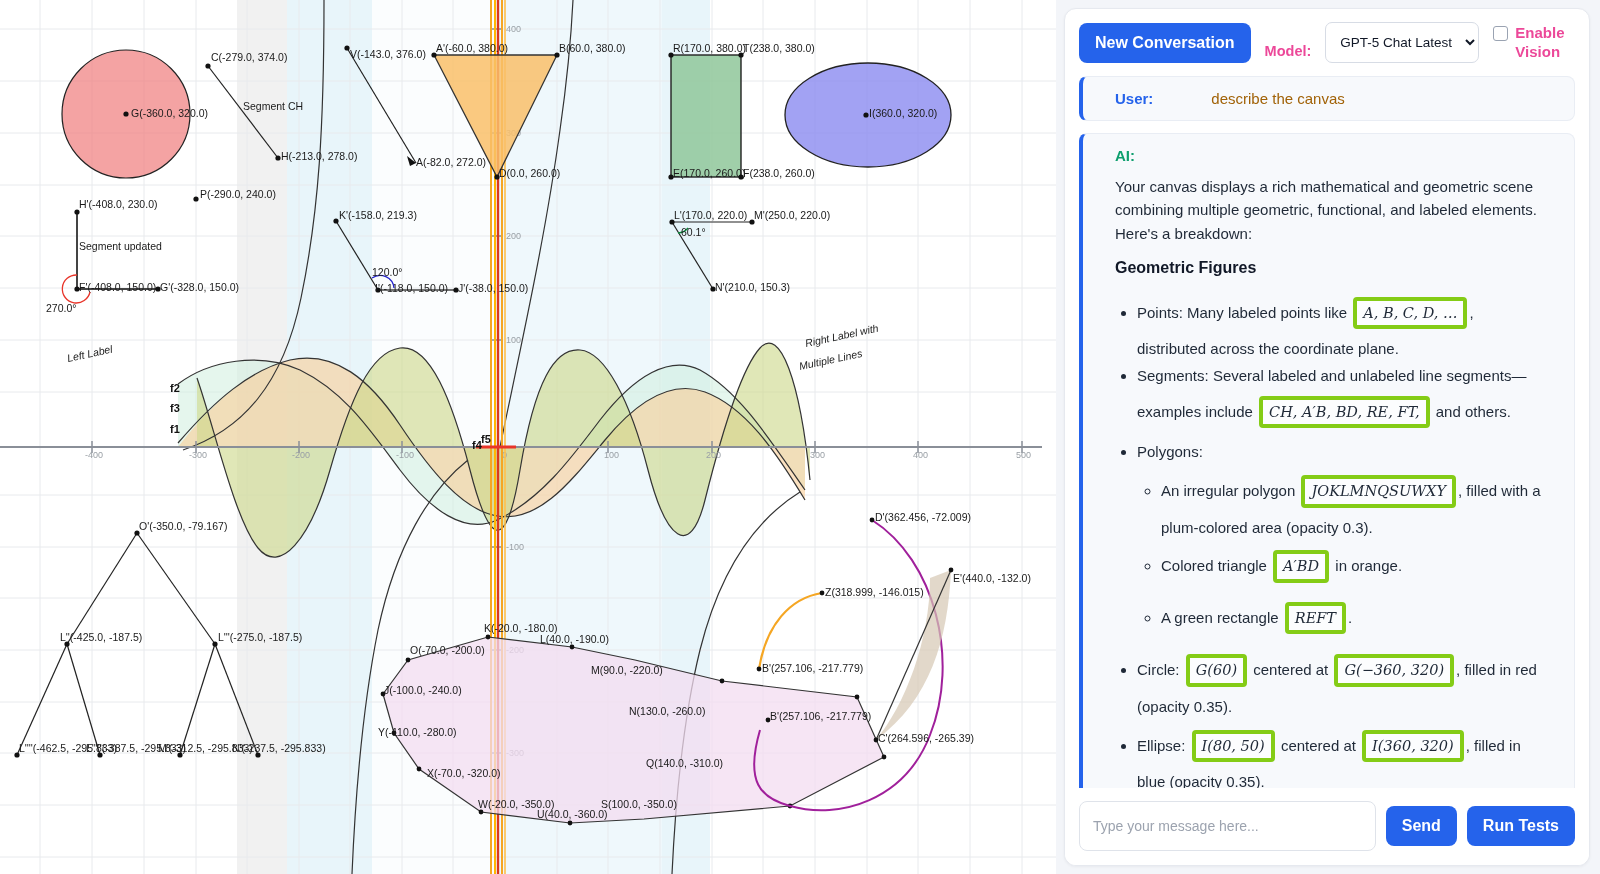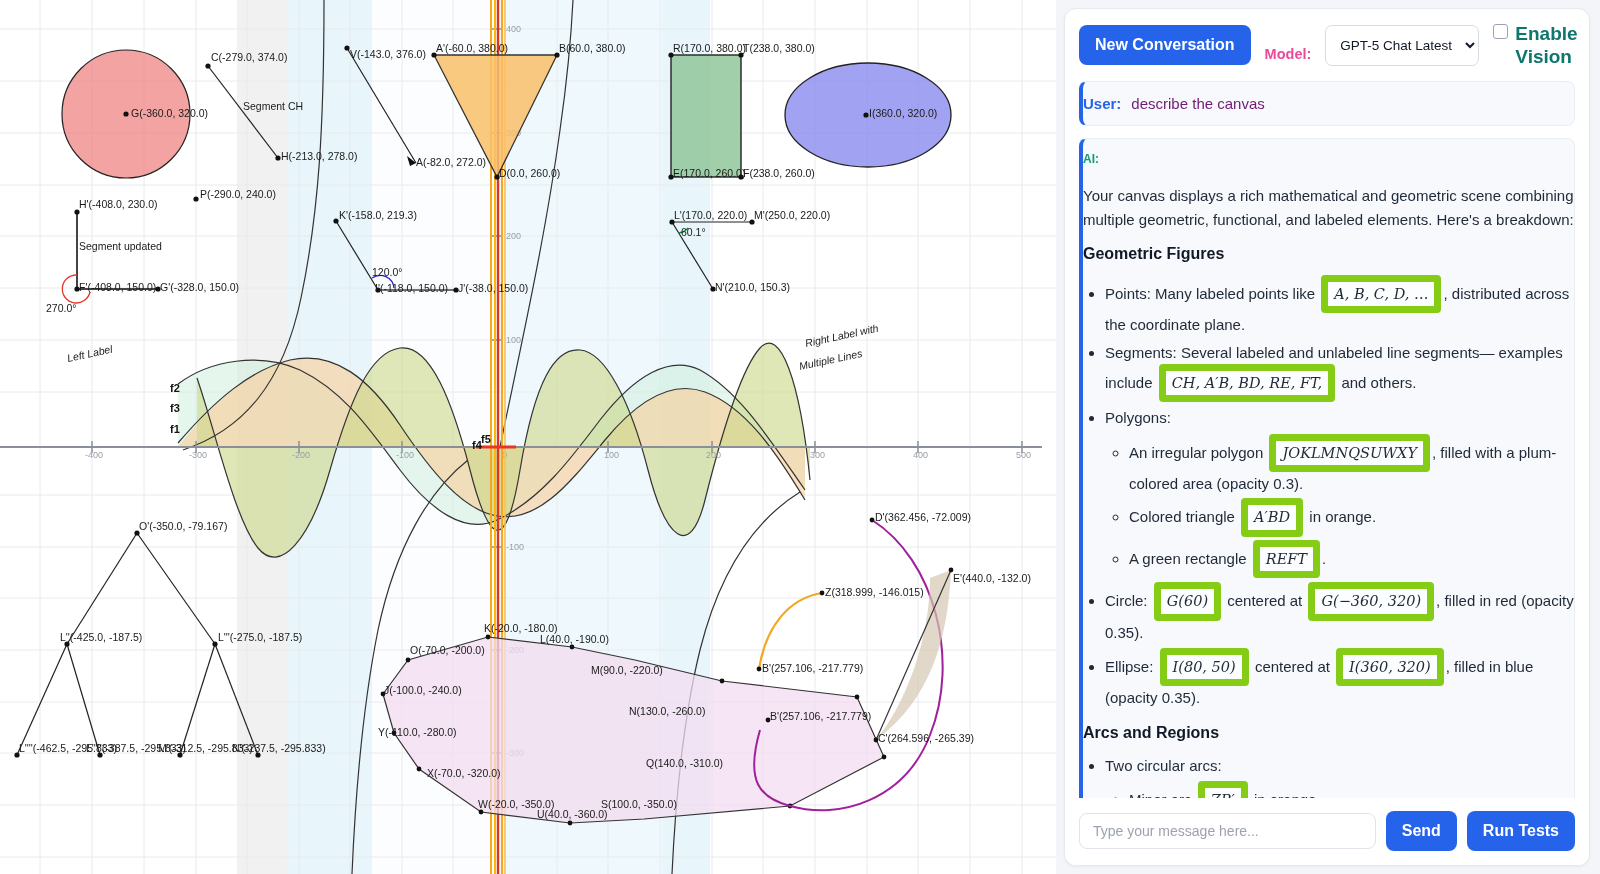--- a/index.html
+++ b/index.html
@@ -45,56 +45,56 @@
     font-family:"Liberation Sans", sans-serif;
     font-size:13.5px; color:#111827;
     padding:8px 10px; border:1px solid #d7dce5; border-radius:7px;
     background:#fff; width:160px; height:41px;
   }
   .vision-wrap { display:flex; align-items:flex-start; gap:7px; }
   .vision-box {
     width:15px; height:15px; border:1.5px solid #9aa3b2; border-radius:3px;
     background:#fff; margin-top:2px; flex:0 0 auto; cursor:pointer;
   }
-  .vision-text { font-size:19px; font-weight:bold; color:#0f766e; line-height:1.22; width:60px; }
+  .vision-text { font-size:15px; font-weight:bold; color:#ec4899; line-height:1.22; width:60px; }
 
   .chat-body {
     flex:1 1 auto; overflow:hidden; position:relative;
     padding:0 14px;
   }
   .msg {
     background:#f7f9fc; border:1px solid #e9edf4; border-left:4px solid #2563eb;
-    border-radius:8px; padding:13px 0; margin-bottom:12px;
+    border-radius:8px; padding:13px 32px; margin-bottom:12px;
   }
   .msg-user { display:flex; gap:10px; align-items:baseline; }
   .who-user { color:#2563eb; font-weight:bold; font-size:15px; }
-  .who-ai { color:#0e9f6e; font-weight:bold; font-size:12px; display:block; margin-bottom:18px; }
-  .usertext { font-size:15px; color:#701a75; }
+  .who-ai { color:#0e9f6e; font-weight:bold; font-size:15px; display:block; margin-bottom:11px; }
+  .usertext { font-size:15px; color:#a16207;margin-left:48px; }
   .para { font-size:15px; line-height:1.55; color:#1f2937; margin:0 0 14px 0; }
   .h3 { font-size:16px; font-weight:bold; color:#111827; margin:14px 0 12px 0; }
   ul.lvl1 { margin:0 0 2px 0; padding-left:22px; }
   ul.lvl2 { margin:4px 0 4px 0; padding-left:24px; list-style-type:circle; }
   ul.lvl1 > li { font-size:15px; line-height:1.55; color:#1f2937; margin-bottom:4px; }
   ul.lvl2 > li { font-size:15px; line-height:1.55; color:#1f2937; margin-bottom:3px; }
   .katex {
     display:inline-block;
     font-family:"DejaVu Serif", serif; font-style:italic;
-    font-size:14.5px; padding:1px 6px; margin:0 2px;
-    border:7px solid #84cc16; border-radius:4px; background:#fcfdfe;
+    font-size:14.5px; padding:1px 6px; margin:8px 2px;
+    border:4px solid #84cc16; border-radius:4px; background:#fcfdfe;
     white-space:nowrap;
   }
   b { font-weight:normal; }
 
   .chat-footer {
     flex:0 0 auto; display:flex; gap:10px; align-items:center;
     padding:12px 14px 14px 14px; background:#fff;
     border-top:1px solid #fff;
   }
   .msg-input {
-    flex:1 1 auto; height:36px; border:1px solid #dfe3ea; border-radius:8px;
+    flex:1 1 auto; height:50px; border:1px solid #dfe3ea; border-radius:8px;
     padding:0 13px; font-size:14px; font-family:"Liberation Sans", sans-serif;
     color:#111827; background:#fff;
   }
   .msg-input::placeholder { color:#9ca3af; }
 
   
   .lbl { font-family:"Liberation Sans", sans-serif; font-size:10.5px; fill:#1a1a1a; }
   .axlbl { font-family:"Liberation Sans", sans-serif; font-size:9px; fill:#9aa0a6; }
   .fnlbl { font-family:"Liberation Sans", sans-serif; font-size:11px; font-weight:bold; fill:#111; }
 </style>

